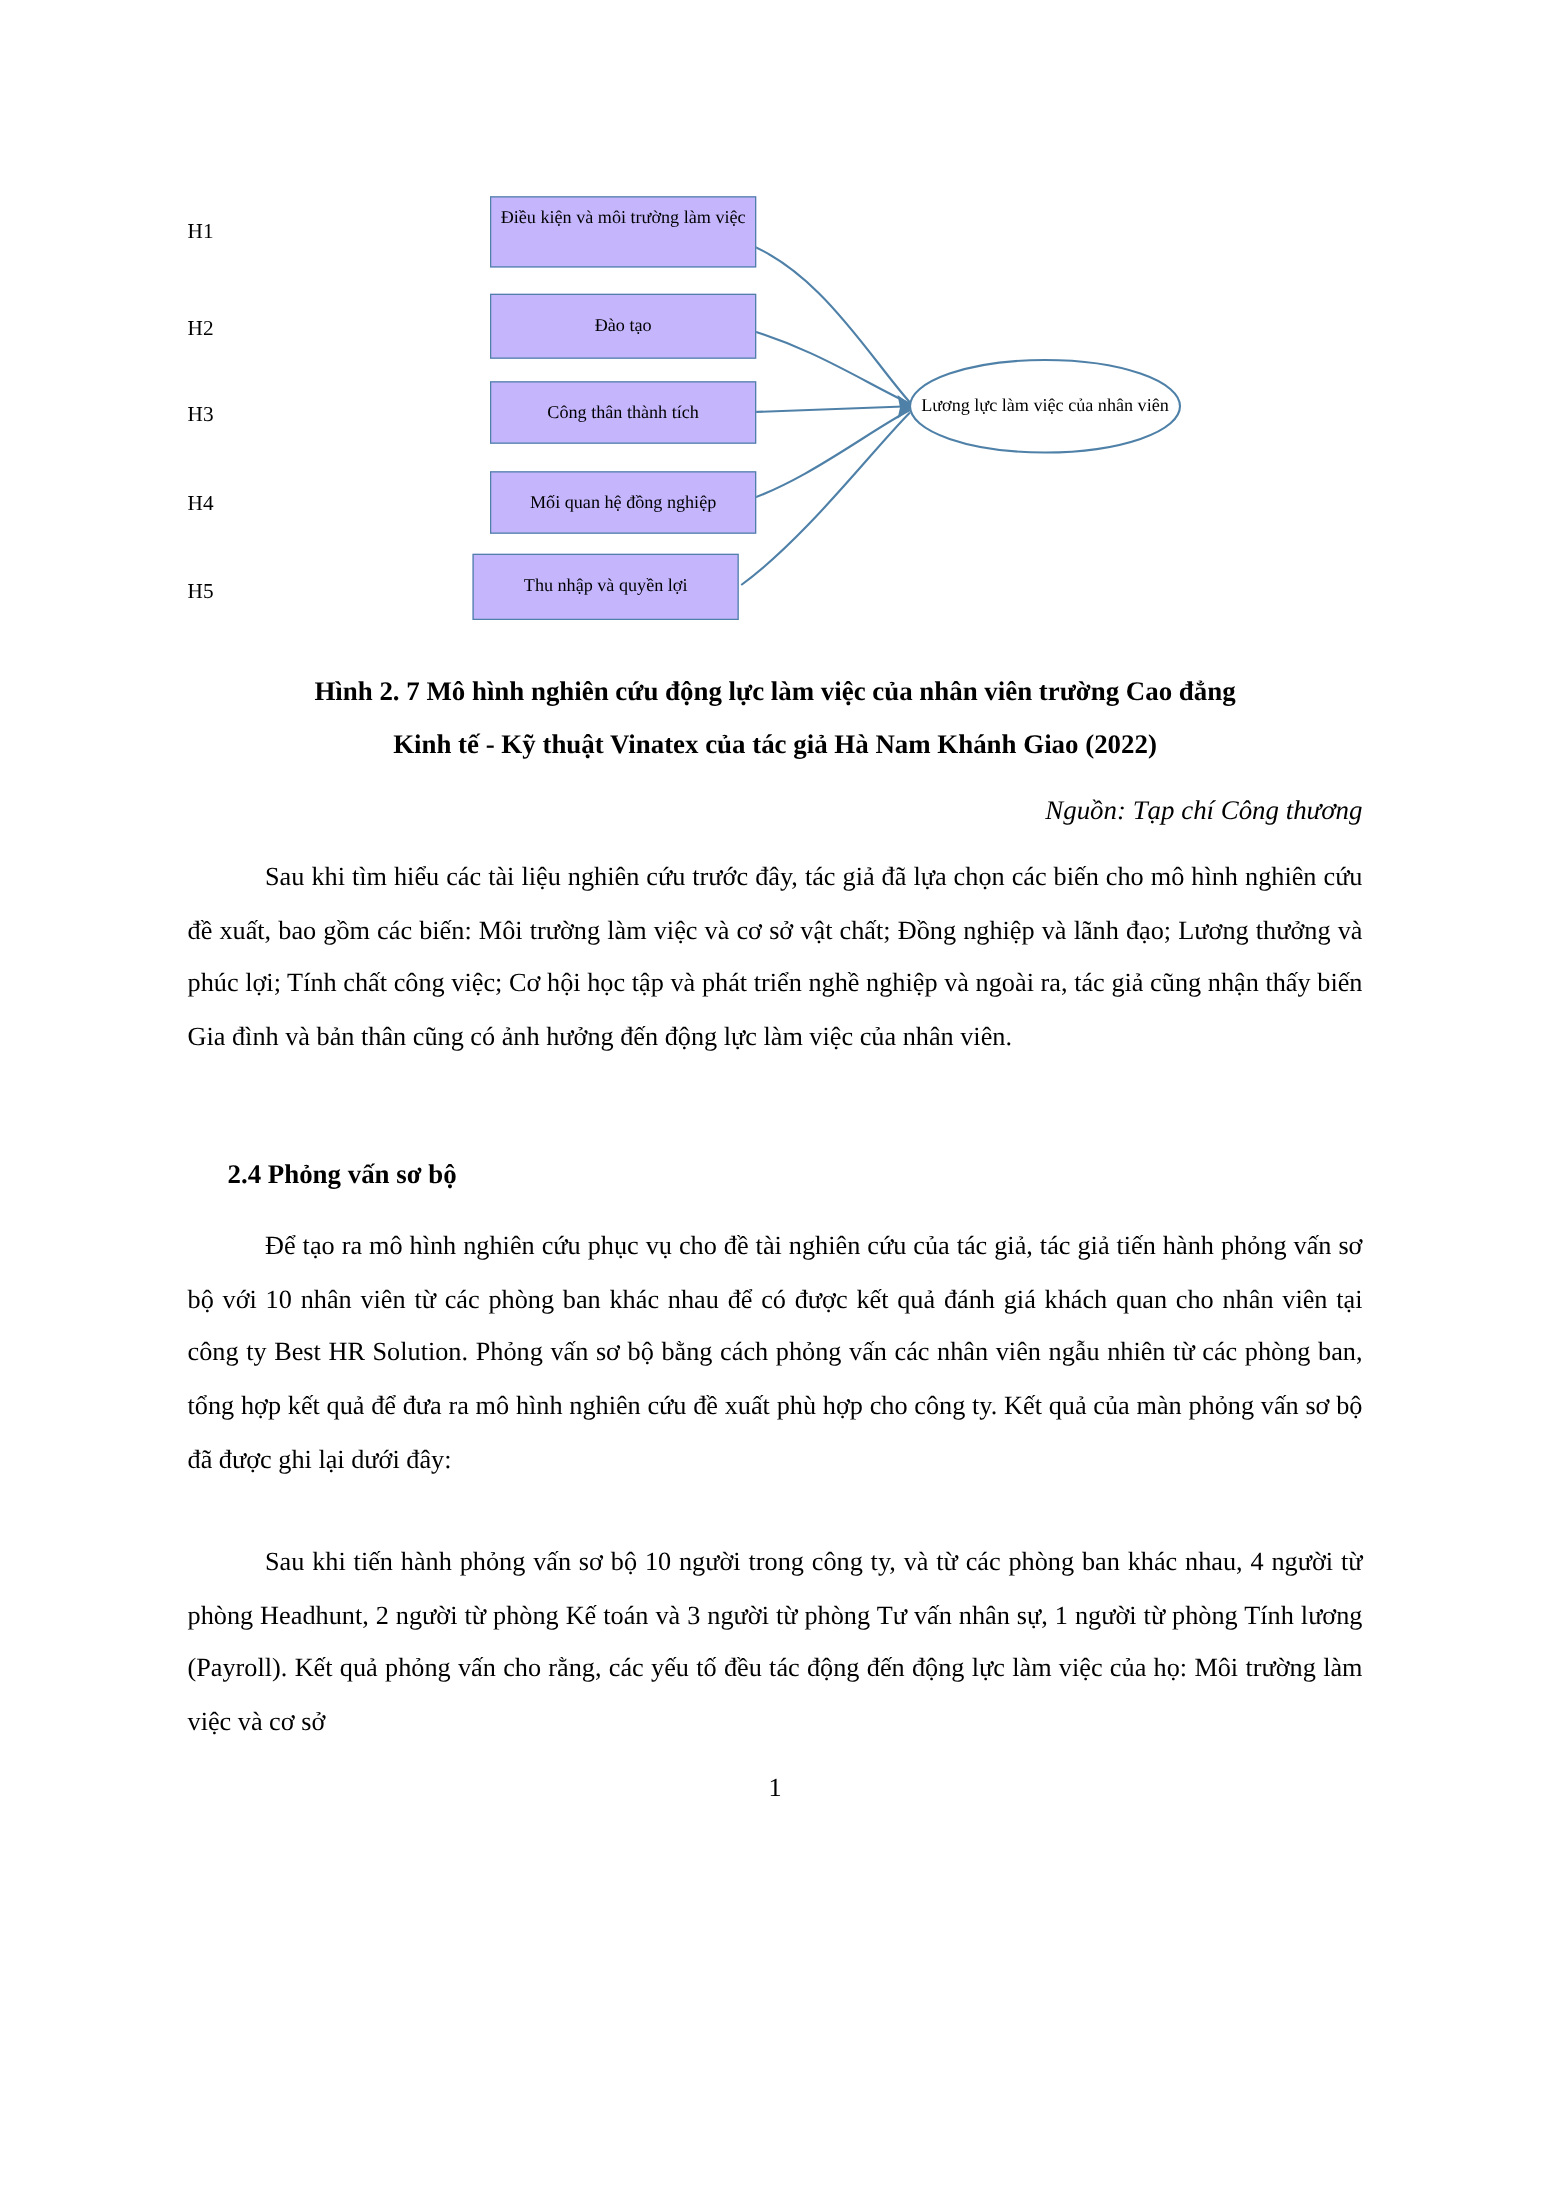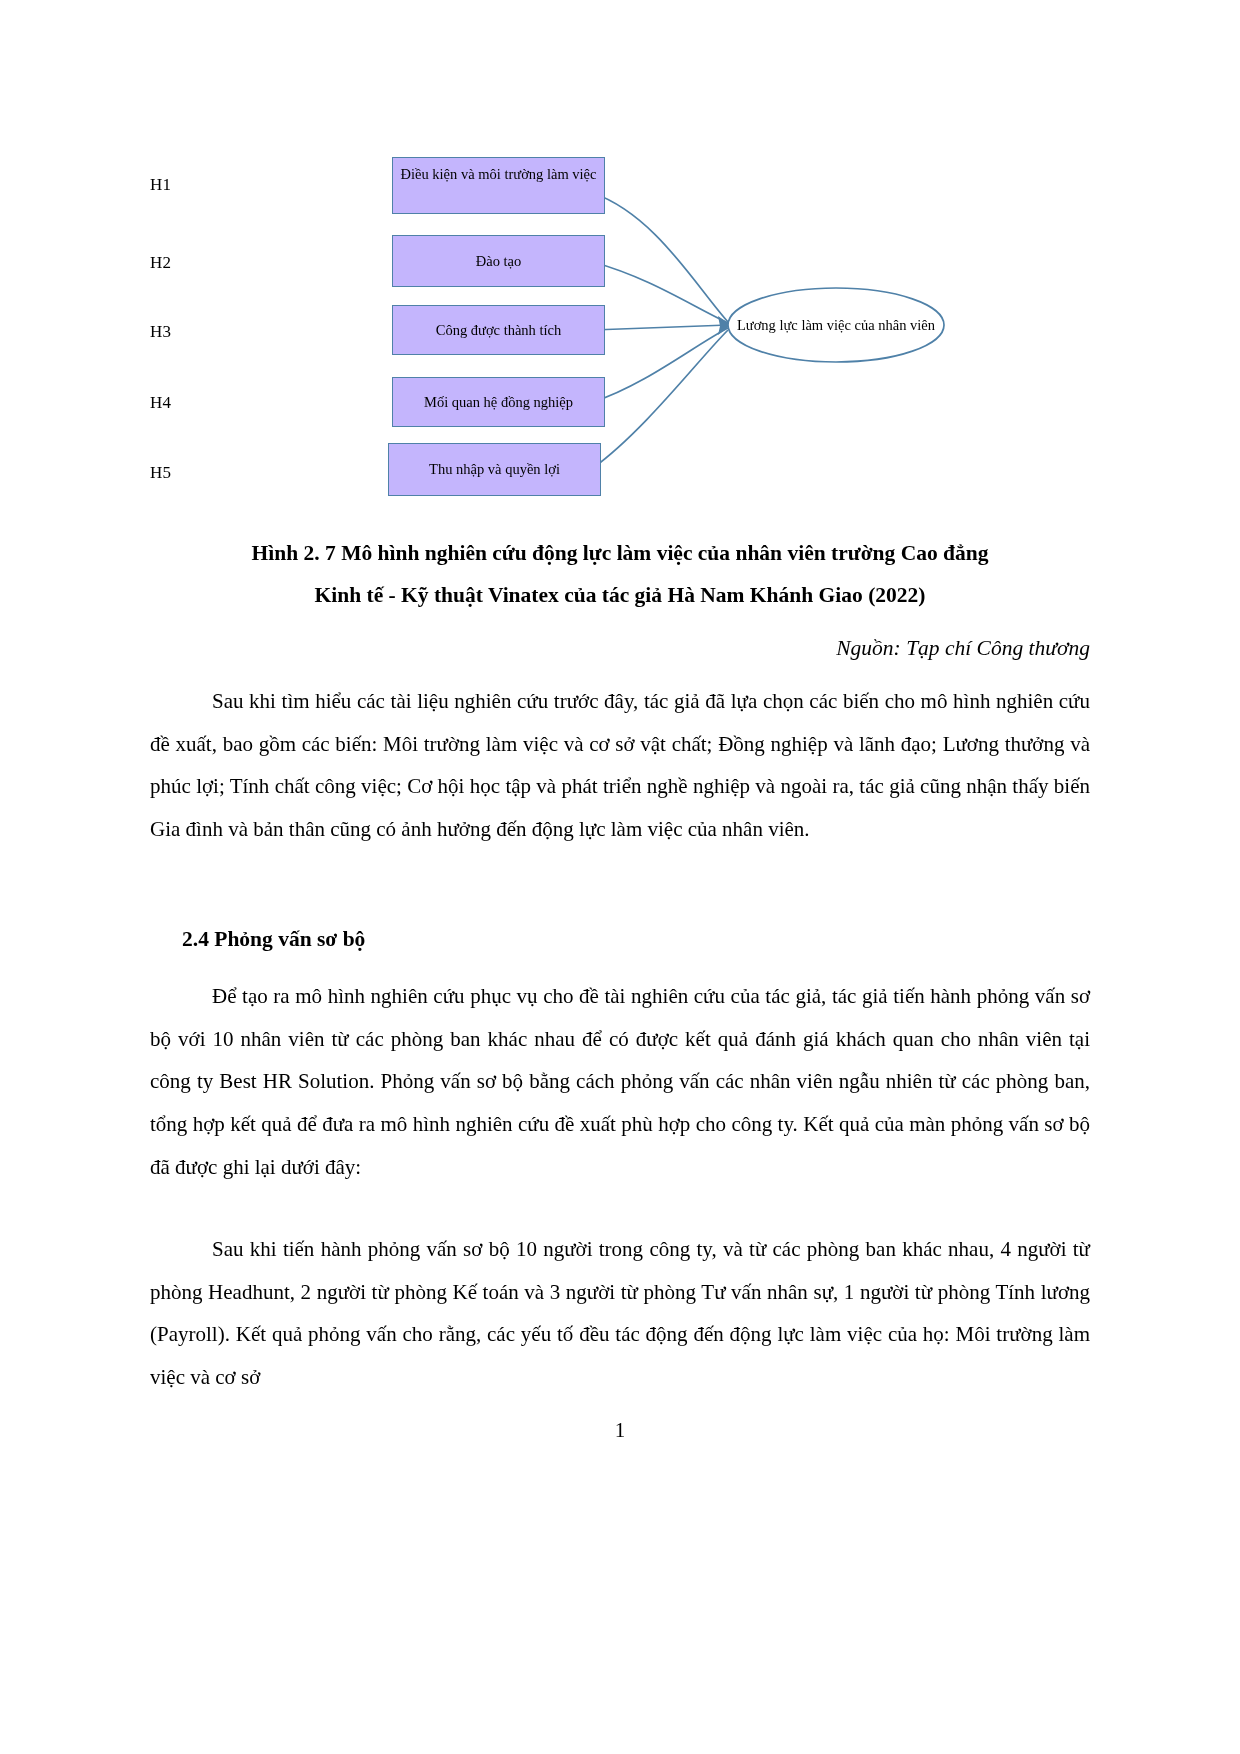--- a/index.html
+++ b/index.html
@@ -161,23 +161,23 @@
     </svg>
 
     <div class="h-label" style="left:0px; top:45px;">H1</div>
     <div class="h-label" style="left:0px; top:123px;">H2</div>
     <div class="h-label" style="left:0px; top:192px;">H3</div>
     <div class="h-label" style="left:0px; top:263px;">H4</div>
     <div class="h-label" style="left:0px; top:333px;">H5</div>
 
     <div class="node-box tall" style="left:230px; top:27px;  width:213px; height:57px;">Điều kiện và môi trường làm việc</div>
     <div class="node-box" style="left:230px; top:105px; width:213px; height:52px;">Đào tạo</div>
-    <div class="node-box" style="left:230px; top:175px; width:213px; height:50px;">Công được thành tích</div>
+    <div class="node-box" style="left:230px; top:175px; width:213px; height:50px;">Công thân thành tích</div>
     <div class="node-box" style="left:230px; top:247px; width:213px; height:50px;">Mối quan hệ đồng nghiệp</div>
-    <div class="node-box" style="left:226px; top:313px; width:213px; height:53px;text-align:center;">Thu nhập và quyền lợi</div>
+    <div class="node-box" style="left:216px; top:313px; width:213px; height:53px;text-align:center;">Thu nhập và quyền lợi</div>
 
     <div class="ellipse-node" style="left:578px; top:158px; width:216px; height:74px; border:none; background:transparent;">Lương lực làm việc của nhân viên</div>
   </div>
 
   <div class="caption">
     <div>Hình 2. 7 Mô hình nghiên cứu động lực làm việc của nhân viên trường Cao đẳng</div>
     <div>Kinh tế - Kỹ thuật Vinatex của tác giả Hà Nam Khánh Giao (2022)</div>
   </div>
 
   <div class="source-line">Nguồn: Tạp chí Công thương</div>

